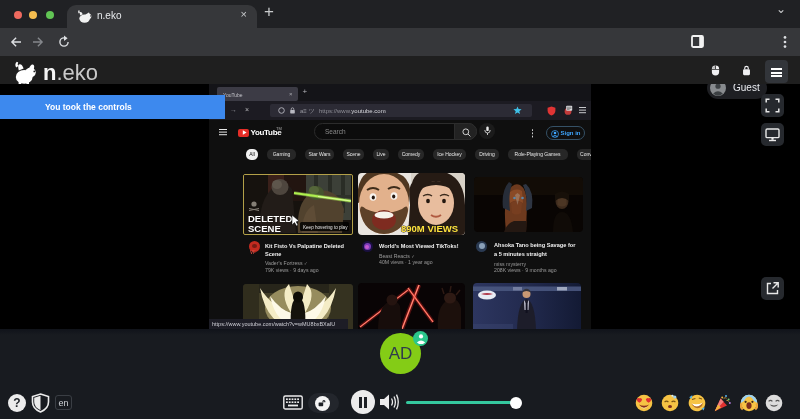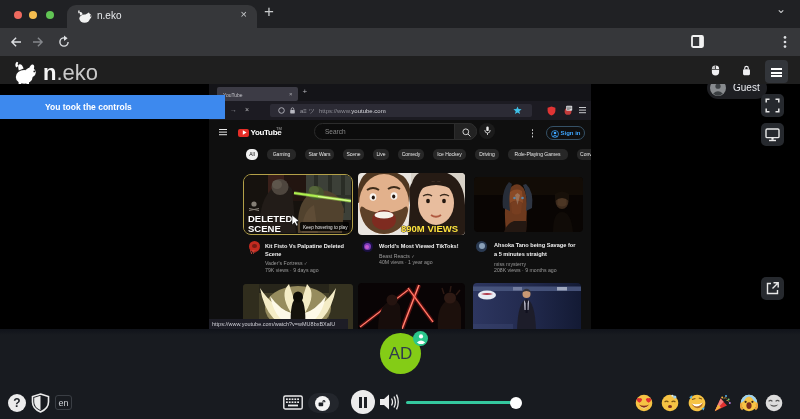--- a/index.html
+++ b/index.html
@@ -242,21 +242,21 @@
     <div class="chip" style="left:58px;top:65px;width:29px;text-align:center;padding:0;">Gaming</div>
     <div class="chip" style="left:96px;top:65px;width:29px;text-align:center;padding:0;">Star Wars</div>
     <div class="chip" style="left:134px;top:65px;width:21px;text-align:center;padding:0;">Scene</div>
     <div class="chip" style="left:164px;top:65px;width:16px;text-align:center;padding:0;">Live</div>
     <div class="chip" style="left:189px;top:65px;width:26px;text-align:center;padding:0;">Comedy</div>
     <div class="chip" style="left:224px;top:65px;width:33px;text-align:center;padding:0;">Ice Hockey</div>
     <div class="chip" style="left:266px;top:65px;width:24px;text-align:center;padding:0;">Driving</div>
     <div class="chip" style="left:298.5px;top:65px;width:60px;text-align:center;padding:0;">Role-Playing Games</div>
     <div class="chip" style="left:367.5px;top:65px;width:30px;text-align:center;padding:0;">Conversat</div>
 
-    <div style="position:absolute;left:34px;top:90px;width:110px;height:61px;border:1.5px solid #b3a048;border-radius:8px;overflow:hidden;">
+    <div style="position:absolute;left:34px;top:90px;width:110px;height:61px;border:1.5px solid #b3a048;border-radius:2px;overflow:hidden;">
       <svg width="107" height="58" viewBox="0 0 107 58">
         <rect width="107" height="58" fill="#16120e"></rect>
         <rect x="62" y="0" width="45" height="45" fill="#3c4038"></rect>
         <rect x="70" y="0" width="4" height="42" fill="#2a2d26"></rect>
         <rect x="84" y="0" width="4" height="40" fill="#2a2d26"></rect>
         <rect x="97" y="0" width="4" height="38" fill="#2a2d26"></rect>
         <rect x="62" y="20" width="45" height="3" fill="#2e312a"></rect>
         <rect x="24" y="0" width="16" height="50" fill="#3a201a"></rect>
         <rect x="40" y="0" width="22" height="26" fill="#221510"></rect>
         <path d="M16 58 Q14 24 30 12 Q41 5 48 14 L52 58 Z" fill="#221c18"></path>

